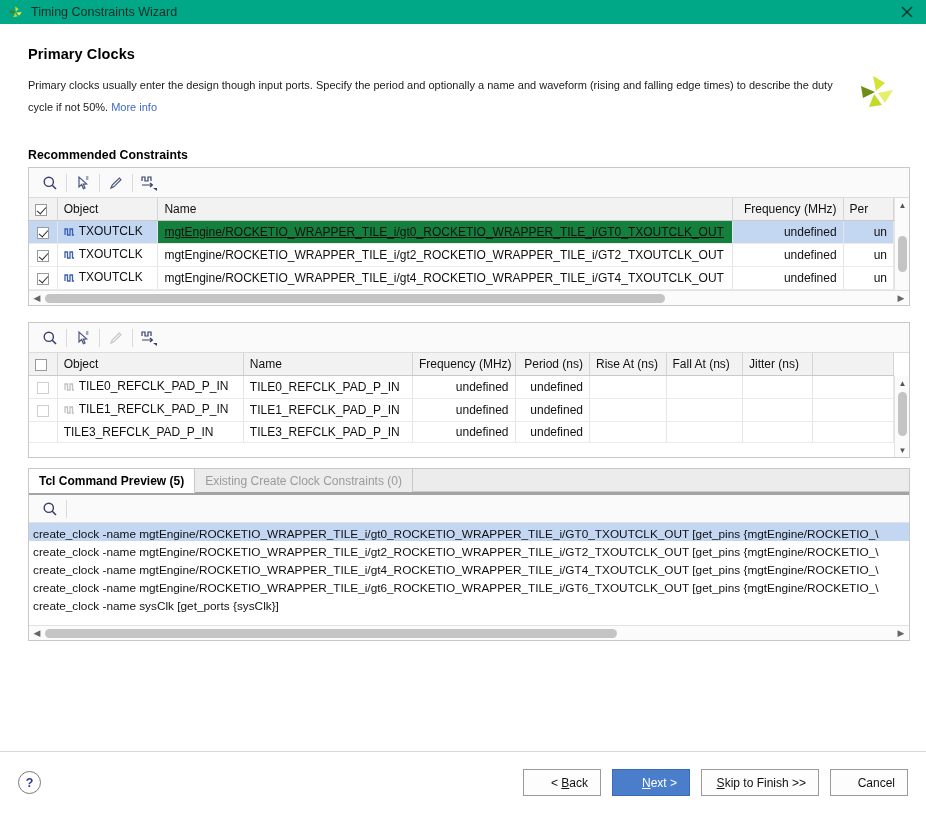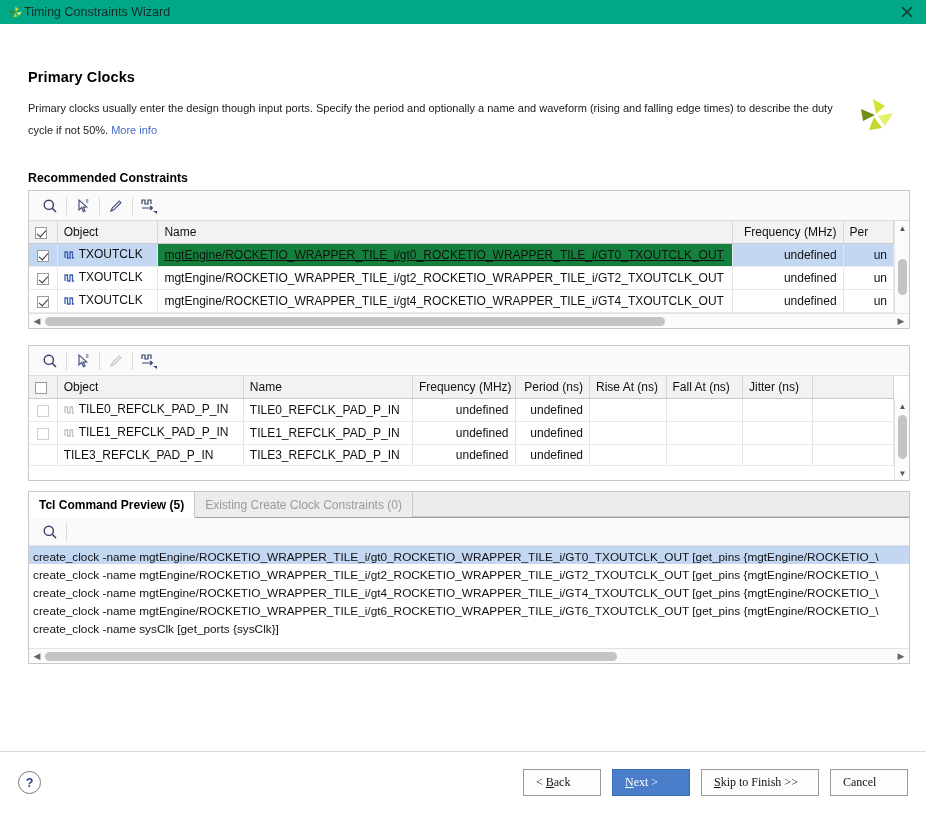--- a/index.html
+++ b/index.html
@@ -15,42 +15,41 @@
   .titlebar {
     height: 24px;
     background: #00a887;
     display: flex;
     align-items: center;
     padding: 0 0 0 8px;
     color: #1b1b1b;
     font-size: 12px;
     position: relative;
   }
-  .titlebar .tb-title { font-size: 12.5px; color: #132b28; }
+  .titlebar .tb-title { margin-left: 7px; font-size: 12.5px; color: #132b28; }
   .tb-logo { width: 16px; height: 15px; display: block; }
   .tb-close {
     position: absolute; right: 0; top: 0;
     width: 38px; height: 24px;
     display: flex; align-items: center; justify-content: center;
     color: #0d3a33; font-size: 15px; line-height: 1;
   }
 
   
   .page {
     height: 789px;
     background: #ffffff;
     position: relative;
     display: flex;
     flex-direction: column;
   }
   .content {
     flex: 1 1 auto;
     padding: 0 16px;
     position: relative;
-    margin-top: 23px;
   }
 
   .hdr-wrap { position: relative; padding: 22px 0 0 12px; }
   h1.page-title {
     font-size: 14.5px; font-weight: bold; color: #000;
     margin: 0 0 12px 0; letter-spacing: 0.1px;
   }
   .desc {
     font-size: 11px; color: #1a1a1a; line-height: 22px;
     max-width: 820px; margin: 0;
@@ -193,21 +192,21 @@
 
   
   .tclpanel {
     margin: 10px 0 0 12px;
     border: 1px solid #c8c8c8;
     background: #fff;
   }
   .tabstrip {
     display: flex;
     background: #5eead4;
-    border-bottom: 1px solid #a3a3a3;
+    border-bottom: 3px solid #a3a3a3;
     height: 26px;
     align-items: stretch;
   }
   .tab {
     padding: 0 10px;
     display: flex; align-items: center;
     font-size: 12px;
     border-right: 1px solid #c8c8c8;
     color: #9a9a9a;
     background: #ececec;
@@ -257,23 +256,22 @@
     display: flex; align-items: center; justify-content: center;
     font-size: 12.5px; font-weight: bold; color: #2a3c8f;
   }
   .btns { margin-left: auto; display: flex; gap: 11px; }
   .btn {
     min-width: 78px; height: 27px;
     border: 1px solid #9a9a9a;
     background: #fdfdfd;
     font-size: 12px;
     color: #111;
-    display: flex; align-items: center; justify-content: flex-start;
+    display: flex; align-items: center; justify-content: flex-end;
     padding: 0 12px;
-    font-family: Liberation Serif, serif;
   }
   .btn.primary {
     background: #4a7ecb;
     border: 1px solid #3b6bb5;
     color: #fff;
   }
   .btn u { text-decoration: underline; }
   .btn.wide { min-width: 118px; }
 </style>
 </head>

